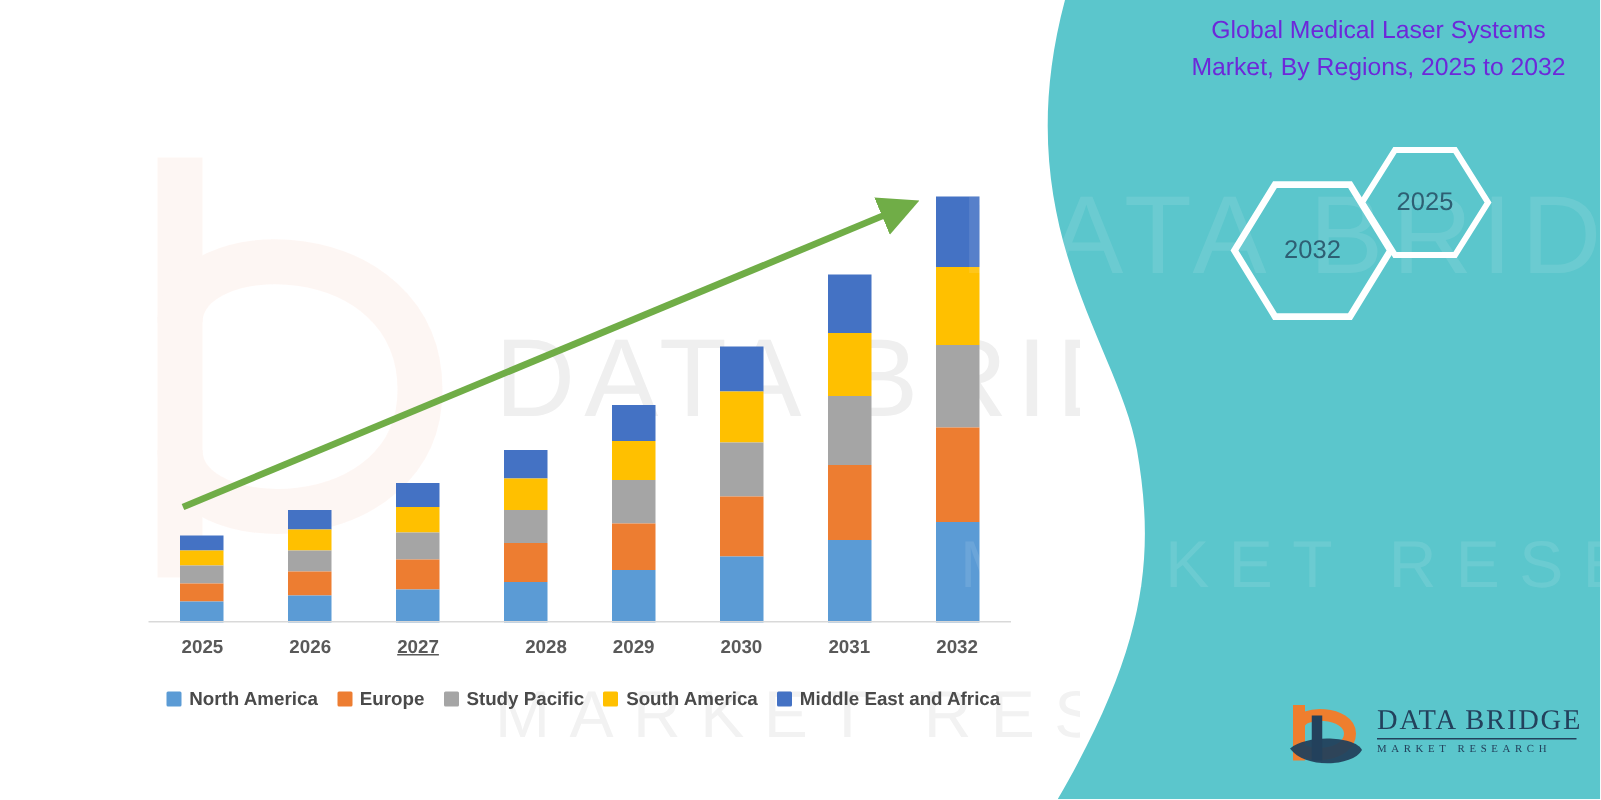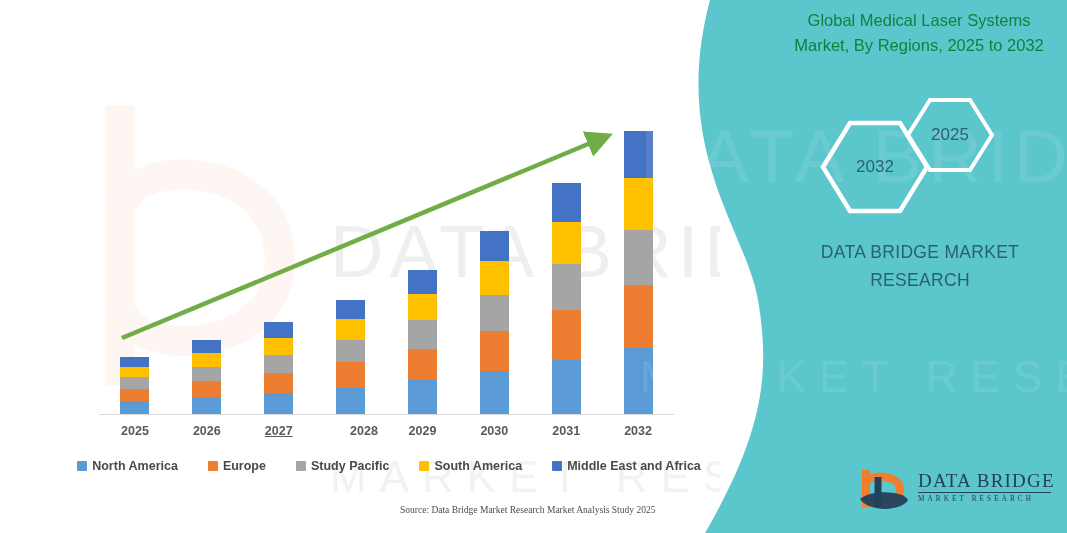--- a/index.html
+++ b/index.html
@@ -40,36 +40,36 @@
   .seg{width:100%;display:block;}
 
   .arrow{position:absolute;left:99px;top:120px;width:575px;height:295px;pointer-events:none;}
 
   
   .xlabels{position:absolute;left:99px;top:424px;width:575px;height:20px;}
   .xlab{position:absolute;width:60px;text-align:center;font-size:12.5px;font-weight:bold;color:#595959;}
 
   
   .legend{position:absolute;left:99px;top:456px;width:580px;height:20px;
-          display:flex;align-items:center;justify-content:center;gap:30px;}
+          display:flex;align-items:center;justify-content:center;gap:13px;}
   .leg-item{display:flex;align-items:center;gap:5px;}
   .swatch{width:10px;height:10px;display:block;border-radius:1px;}
   .leg-text{font-size:12.5px;font-weight:bold;color:#4a4a4a;white-space:nowrap;}
 
   
   .footer{position:absolute;left:0;top:505px;width:700px;height:22px;}
   .foot-l{position:absolute;left:85px;top:0;font-family:"Liberation Serif", serif;font-size:9.5px;color:#4d4d4d;white-space:nowrap;}
   .foot-r{position:absolute;left:400px;top:0;font-family:"Liberation Serif", serif;font-size:9.5px;color:#4d4d4d;white-space:nowrap;}
 
   
   .teal{position:absolute;left:660px;top:0;width:407px;height:533px;}
   .teal-inner{position:absolute;inset:0;}
   .teal-title{
     position:absolute;left:118px;top:8px;width:282px;text-align:center;
-    color:#15803d;font-size:16.5px;line-height:25px;font-weight:400;
+    color:#6d28d9;font-size:16.5px;line-height:25px;font-weight:400;
   }
   .hexwrap{position:absolute;left:150px;top:95px;width:250px;height:125px;}
   .hex-label{
     position:absolute;color:#2e5f73;font-size:17px;text-align:center;width:80px;
   }
   .dbmr{
     position:absolute;left:130px;top:238px;width:260px;text-align:center;
     color:#2b6073;font-size:17.5px;line-height:28px;letter-spacing:.3px;
   }
   
@@ -198,21 +198,20 @@
           <span class="swatch" style="background: rgb(255, 192, 0);"></span>
           <span class="leg-text">South America</span>
         </div>
         <div class="leg-item">
           <span class="swatch" style="background: rgb(68, 114, 196);"></span>
           <span class="leg-text">Middle East and Africa</span>
         </div>
       </div>
 
     <div class="footer">
-      <div class="foot-r">Source: Data Bridge Market Research  Market Analysis Study 2025</div>
     </div>
   </div>
 
   <div class="teal">
     <svg width="407" height="533" viewBox="0 0 407 533" style="position:absolute;left:0;top:0;">
       <path d="M50 0 L407 0 L407 533 L45 533 C105 430 110 370 98 300 C86 230 10 150 50 0 Z" fill="#5BC6CC"></path>
     </svg>
 
     <div class="teal-inner">
       <div class="teal-wm">DATA BRIDGE</div>
@@ -222,24 +221,20 @@
 
       <div class="hexwrap">
         <svg width="250" height="125" viewBox="0 0 250 125" style="position:absolute;left:0;top:0;">
           <polygon points="120,5 160,5 182,40 160,75 120,75 98,40" fill="none" stroke="#ffffff" stroke-width="4"></polygon>
           <polygon points="40,28 90,28 117,72 90,116 40,116 13,72" fill="none" stroke="#ffffff" stroke-width="4.5"></polygon>
         </svg>
         <div class="hex-label" style="left:25px;top:62px;">2032</div>
         <div class="hex-label" style="left:100px;top:30px;">2025</div>
       </div>
 
-      <div class="dbmr">
-        <span>DATA BRIDGE MARKET</span><br>
-        <span>RESEARCH</span>
-      </div>
 
       <div class="logo">
         <svg width="60" height="50" viewBox="0 0 60 50" style="position:absolute;left:0;top:0;">
           <path d="M10 3 L10 40" stroke="#EF7E2E" stroke-width="8" fill="none"></path>
           <path d="M10 17 C10 6 44 7 44 22 C44 38 12 39 10 30" stroke="#EF7E2E" stroke-width="8" fill="none"></path>
           <path d="M4 32 C16 22 48 24 52 33 C46 44 14 46 4 32 Z" fill="#23415C" opacity="0.95"></path>
           <path d="M22 10 L22 40" stroke="#23415C" stroke-width="7" fill="none"></path>
         </svg>
         <div class="logo-text">
           <div class="logo-main">DATA BRIDGE</div>

